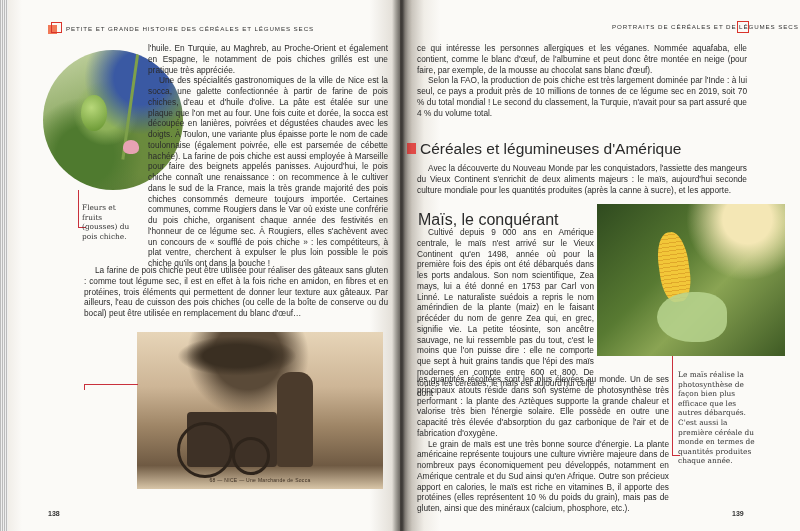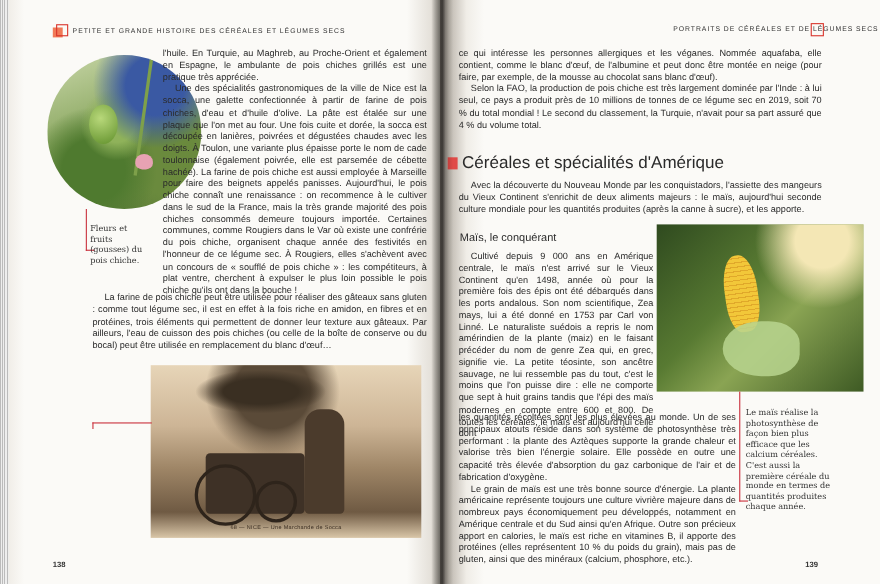--- a/index.html
+++ b/index.html
@@ -30,21 +30,21 @@
   .sepia-photo{position:absolute;left:137px;top:332px;width:246px;height:157px;
     background:radial-gradient(ellipse at 45% 15%,#5a4a38 0 18%,transparent 32%),
       linear-gradient(to bottom,#e7d5b8 0%,#cdb596 35%,#9e8566 60%,#6f5a43 85%,#d9c6a8 100%);}
   .sepia-photo .cart{position:absolute;left:50px;top:80px;width:90px;height:55px;background:#3e3126;border-radius:4px;}
   .sepia-photo .wheel{position:absolute;border:3px solid #2e241b;border-radius:50%;}
   .sepia-photo .woman{position:absolute;left:140px;top:40px;width:36px;height:95px;background:#4b3b2c;border-radius:14px 14px 4px 4px;}
   .sepia-photo .palm{position:absolute;left:40px;top:4px;width:120px;height:40px;background:radial-gradient(ellipse,#3a2f22 0 40%,transparent 70%);}
   .sepia-cap{position:absolute;left:0;right:0;bottom:6px;text-align:center;font-size:5px;color:#3b2e22;letter-spacing:.3px;}
   .section-title{position:absolute;left:420px;top:140px;font-size:15.5px;color:#2a2a2a;}
   .section-marker{position:absolute;left:407px;top:143px;width:9px;height:11px;background:#e04a47;}
-  .subsection-title{position:absolute;left:418px;top:211px;font-size:10px;color:#2a2a2a;}
+  .subsection-title{position:absolute;left:418px;top:211px;font-size:16px;color:#2a2a2a;}
   .corn-photo{position:absolute;left:597px;top:204px;width:188px;height:152px;overflow:hidden;
     background:radial-gradient(circle at 80% 10%,#f4e7b5 0 12%,transparent 30%),
       linear-gradient(135deg,#2f4a1f,#587a32 40%,#8aa453 60%,#3e5a24);}
   .corn-cob{position:absolute;left:62px;top:28px;width:30px;height:70px;border-radius:45% 45% 40% 40%;
     background:repeating-linear-gradient(0deg,#f2c739 0 3px,#e0a82a 3px 4px);transform:rotate(-8deg);}
   .corn-husk{position:absolute;left:60px;top:88px;width:70px;height:50px;border-radius:50% 40% 40% 50%;background:#b9d58f;opacity:.85;}
   .page-num{position:absolute;font-size:7px;color:#333;font-weight:bold;}
   .gutter{position:absolute;left:392px;top:0;width:20px;height:531px;background:linear-gradient(to right,rgba(0,0,0,0) 0,rgba(0,0,0,.35) 40%,rgba(0,0,0,.55) 50%,rgba(0,0,0,.2) 65%,rgba(0,0,0,0) 100%);pointer-events:none;}
 </style>
 </head>
@@ -61,21 +61,21 @@
   <div class="circle-photo">
     <div class="stem"></div>
       <div class="pod"></div>
       <div class="flower"></div>
   </div>
   <div class="caption-rule" style="left:78px;top:190px;height:38px;"></div>
   <div style="position:absolute;left:78px;top:227px;width:8px;border-top:1.5px solid #c9303c;"></div>
   <div class="caption" style="left:82px;top:203px;width:54px;">Fleurs et fruits (gousses) du pois chiche.</div>
 
   <div class="body-text" style="left:148px;top:43px;width:240px;">
-    <p class="noindent">l'huile. En Turquie, au Maghreb, au Proche-Orient et également en Espagne, le ambulante de pois chiches grillés est une pratique très appréciée.</p>
+    <p class="noindent">l'huile. En Turquie, au Maghreb, au Proche-Orient et également en Espagne, le notamment de pois chiches grillés est une pratique très appréciée.</p>
     <p>Une des spécialités gastronomiques de la ville de Nice est la socca, une galette confectionnée à partir de farine de pois chiches, d'eau et d'huile d'olive. La pâte est étalée sur une plaque que l'on met au four. Une fois cuite et dorée, la socca est découpée en lanières, poivrées et dégustées chaudes avec les doigts. À Toulon, une variante plus épaisse porte le nom de cade toulonnaise (également poivrée, elle est parsemée de cébette hachée). La farine de pois chiche est aussi employée à Marseille pour faire des beignets appelés panisses. Aujourd'hui, le pois chiche connaît une renaissance : on recommence à le cultiver dans le sud de la France, mais la très grande majorité des pois chiches consommés demeure toujours importée. Certaines communes, comme Rougiers dans le Var où existe une confrérie du pois chiche, organisent chaque année des festivités en l'honneur de ce légume sec. À Rougiers, elles s'achèvent avec un concours de « soufflé de pois chiche » : les compétiteurs, à plat ventre, cherchent à expulser le plus loin possible le pois chiche qu'ils ont dans la bouche !</p>
   </div>
   <div class="body-text" style="left:84px;top:265px;width:304px;">
     <p>La farine de pois chiche peut être utilisée pour réaliser des gâteaux sans gluten : comme tout légume sec, il est en effet à la fois riche en amidon, en fibres et en protéines, trois éléments qui permettent de donner leur texture aux gâteaux. Par ailleurs, l'eau de cuisson des pois chiches (ou celle de la boîte de conserve ou du bocal) peut être utilisée en remplacement du blanc d'œuf…</p>
   </div>
 
   <div class="sepia-photo">
     <div class="palm"></div>
     <div class="cart"></div>
     <div class="wheel" style="left:40px;top:90px;width:50px;height:50px;"></div>
@@ -94,39 +94,39 @@
   <div class="run-head" style="left:212px;top:23px;">Portraits de céréales et de légumes secs</div>
   <div class="logo-right"></div>
 
   <div class="body-text" style="left:17px;top:43px;width:330px;">
     <p class="noindent">ce qui intéresse les personnes allergiques et les véganes. Nommée aquafaba, elle contient, comme le blanc d'œuf, de l'albumine et peut donc être montée en neige (pour faire, par exemple, de la mousse au chocolat sans blanc d'œuf).</p>
     <p>Selon la FAO, la production de pois chiche est très largement dominée par l'Inde : à lui seul, ce pays a produit près de 10 millions de tonnes de ce légume sec en 2019, soit 70 % du total mondial ! Le second du classement, la Turquie, n'avait pour sa part assuré que 4 % du volume total.</p>
   </div>
 </div>
 
 <div class="section-marker"></div>
-<div class="section-title">Céréales et spécialités d'Amérique</div>
+<div class="section-title">Céréales et légumineuses d'Amérique</div>
 
 <div class="body-text" style="left:417px;top:163px;width:330px;">
   <p>Avec la découverte du Nouveau Monde par les conquistadors, l'assiette des mangeurs du Vieux Continent s'enrichit de deux aliments majeurs : le maïs, aujourd'hui seconde culture mondiale pour les quantités produites (après la canne à sucre), et les apporte.</p>
 </div>
 
 <div class="subsection-title">Maïs, le conquérant</div>
 
 <div class="body-text" style="left:417px;top:227px;width:177px;">
   <p>Cultivé depuis 9 000 ans en Amérique centrale, le maïs n'est arrivé sur le Vieux Continent qu'en 1498, année où pour la première fois des épis ont été débarqués dans les ports andalous. Son nom scientifique, Zea mays, lui a été donné en 1753 par Carl von Linné. Le naturaliste suédois a repris le nom amérindien de la plante (maiz) en le faisant précéder du nom de genre Zea qui, en grec, signifie vie. La petite téosinte, son ancêtre sauvage, ne lui ressemble pas du tout, c'est le moins que l'on puisse dire : elle ne comporte que sept à huit grains tandis que l'épi des maïs modernes en compte entre 600 et 800. De toutes les céréales, le maïs est aujourd'hui celle dont</p>
 </div>
 
 <div class="corn-photo">
   <div class="corn-cob"></div>
     <div class="corn-husk"></div>
 </div>
 <div class="caption-rule" style="left:672px;top:356px;height:100px;"></div>
 <div style="position:absolute;left:672px;top:455px;width:8px;border-top:1.5px solid #c9303c;"></div>
-<div class="caption" style="left:678px;top:370px;width:84px;">Le maïs réalise la photosynthèse de façon bien plus efficace que les calcium céréales. C'est aussi la première céréale du monde en termes de quantités produites chaque année.</div>
+<div class="caption" style="left:678px;top:370px;width:84px;">Le maïs réalise la photosynthèse de façon bien plus efficace que les autres débarqués. C'est aussi la première céréale du monde en termes de quantités produites chaque année.</div>
 
 <div class="body-text" style="left:417px;top:374px;width:252px;">
   <p class="noindent">les quantités récoltées sont les plus élevées au monde. Un de ses principaux atouts réside dans son système de photosynthèse très performant : la plante des Aztèques supporte la grande chaleur et valorise très bien l'énergie solaire. Elle possède en outre une capacité très élevée d'absorption du gaz carbonique de l'air et de fabrication d'oxygène.</p>
   <p>Le grain de maïs est une très bonne source d'énergie. La plante américaine représente toujours une culture vivrière majeure dans de nombreux pays économiquement peu développés, notamment en Amérique centrale et du Sud ainsi qu'en Afrique. Outre son précieux apport en calories, le maïs est riche en vitamines B, il apporte des protéines (elles représentent 10 % du poids du grain), mais pas de gluten, ainsi que des minéraux (calcium, phosphore, etc.).</p>
 </div>
 
 <div class="page-num" style="left:732px;top:510px;">139</div>
 
 <div class="gutter"></div>
 

